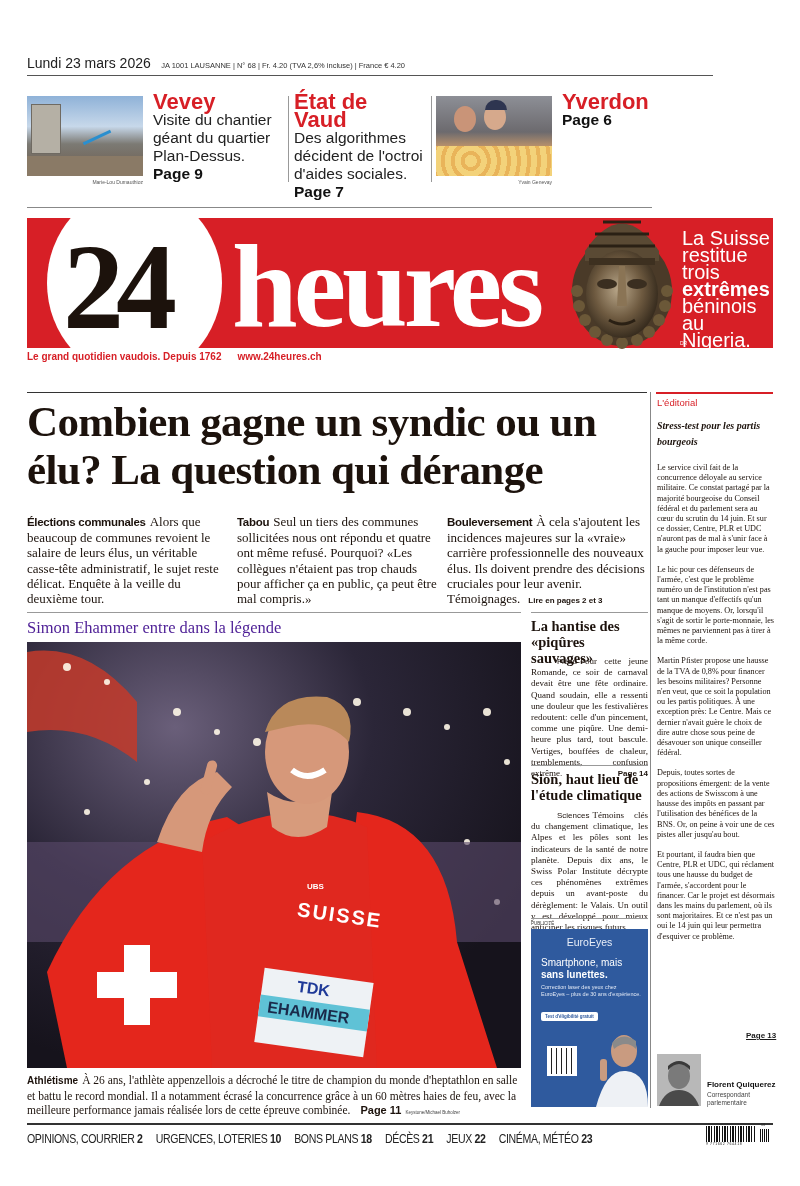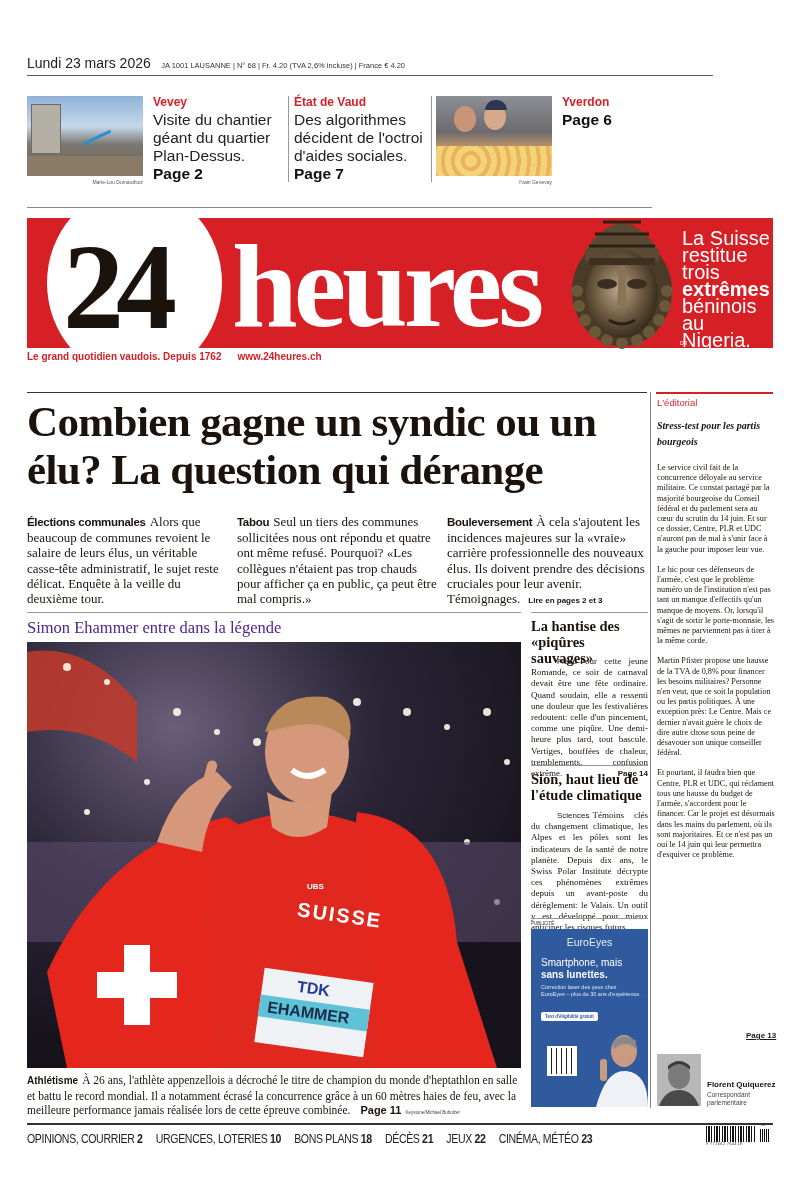--- a/index.html
+++ b/index.html
@@ -9,21 +9,21 @@
 
   
   #dateline { left: 27px; top: 54px; width: 686px; height: 22px; border-bottom: 1px solid #555; white-space: nowrap; }
   #dateline .date { font-size: 14px; color: #222; }
   #dateline .meta { font-size: 7.5px; color: #333; margin-left: 6px; }
 
   
   .teaser-photo { position: absolute; overflow: hidden; }
   .teaser-credit { position: absolute; font-size: 5px; color: #555; text-align: right; }
   .teaser-text { position: absolute; line-height: 18px; }
-  .teaser-kicker { color: #d71f26; font-weight: bold; font-size: 12px; }
+  .teaser-kicker { color: #d71f26; font-weight: bold; font-size: 22px; }
   .teaser-body { font-size: 15.5px; color: #222; }
   .teaser-page { font-weight: bold; font-size: 15.5px; color: #111; }
   .vrule { position: absolute; width: 1px; background: #999; }
 
   
   #mast-rule { left: 27px; top: 207px; width: 625px; height: 1px; background: #888; }
   #mast { left: 27px; top: 218px; width: 746px; height: 130px; background: #d71f26; overflow: hidden; }
   #mast-circle { position: absolute; left: 20px; top: -30px; width: 175px; height: 190px; background: #fff; border-radius: 50%; }
   #mast-24 { position: absolute; left: 36px; top: 4px; font-family: "Liberation Serif", serif; font-weight: bold; font-size: 122px; color: #1c120c; letter-spacing: -8px; line-height: 130px; }
   #mast-heures { position: absolute; left: 205px; top: 4px; font-family: "Liberation Serif", serif; font-weight: bold; font-size: 118px; color: #fff; letter-spacing: -4px; line-height: 130px; }
@@ -95,21 +95,21 @@
 
 <div class="teaser-photo" style="left:27px;top:96px;width:116px;height:80px;background:linear-gradient(180deg,#8fb2d8 0%,#c7d8ea 38%,#7c7a74 60%,#6b5a4a 100%);">
   <div style="position:absolute;left:4px;top:8px;width:30px;height:50px;background:#b5b0a5;border:1px solid #6f6a62;"></div>
   <div style="position:absolute;left:55px;top:40px;width:30px;height:3px;background:#2a8fcf;transform:rotate(-25deg);"></div>
   <div style="position:absolute;left:0;top:60px;width:116px;height:20px;background:#8a7a66;"></div>
 </div>
 <div class="teaser-credit" style="left:40px;top:179px;width:103px;">Marie-Lou Dumauthioz</div>
 <div class="teaser-text" style="left:153px;top:93px;width:125px;">
   <div class="teaser-kicker">Vevey</div>
   <div class="teaser-body">Visite du chantier géant du quartier Plan-Dessus.</div>
-  <div class="teaser-page">Page 2</div>
+  <div class="teaser-page">Page 9</div>
 </div>
 <div class="vrule" style="left:288px;top:96px;height:86px;"></div>
 <div class="teaser-text" style="left:294px;top:93px;width:130px;">
   <div class="teaser-kicker">État de Vaud</div>
   <div class="teaser-body">Des algorithmes décident de l'octroi d'aides sociales.</div>
   <div class="teaser-page">Page 7</div>
 </div>
 <div class="vrule" style="left:431px;top:96px;height:86px;"></div>
 <div class="teaser-photo" style="left:436px;top:96px;width:116px;height:80px;background:linear-gradient(180deg,#8d8f96 0%,#6c6a6e 45%,#d6a06a 70%,#e9c887 100%);">
   <div style="position:absolute;left:18px;top:10px;width:22px;height:26px;border-radius:50%;background:#c99478;"></div>
@@ -278,20 +278,21 @@
 </div>
 
 <div id="edit-vrule" class="abs"></div>
 <div id="edit-toprule" class="abs"></div>
 <div id="edit-label" class="abs">L'éditorial</div>
 <div id="edit-title" class="abs">Stress-test pour les partis bourgeois</div>
 <div id="edit-body" class="abs">
   <p>Le service civil fait de la concurrence déloyale au service militaire. Ce constat partagé par la majorité bourgeoise du Conseil fédéral et du parlement sera au cœur du scrutin du 14 juin. Et sur ce dossier, Centre, PLR et UDC n'auront pas de mal à s'unir face à la gauche pour imposer leur vue.</p>
   <p>Le hic pour ces défenseurs de l'armée, c'est que le problème numéro un de l'institution n'est pas tant un manque d'effectifs qu'un manque de moyens. Or, lorsqu'il s'agit de sortir le porte-monnaie, les mêmes ne parviennent pas à tirer à la même corde.</p>
   <p>Martin Pfister propose une hausse de la TVA de 0,8% pour financer les besoins militaires? Personne n'en veut, que ce soit la population ou les partis politiques. À une exception près: Le Centre. Mais ce dernier n'avait guère le choix de dire autre chose sous peine de désavouer son unique conseiller fédéral.</p>
+  <p>Depuis, toutes sortes de propositions émergent: de la vente des actions de Swisscom à une hausse des impôts en passant par l'utilisation des bénéfices de la BNS. Or, on peine à voir une de ces pistes aller jusqu'au bout.</p>
   <p>Et pourtant, il faudra bien que Centre, PLR et UDC, qui réclament tous une hausse du budget de l'armée, s'accordent pour le financer. Car le projet est désormais dans les mains du parlement, où ils sont majoritaires. Et ce n'est pas un oui le 14 juin qui leur permettra d'esquiver ce problème.</p>
 </div>
 <div id="edit-page" class="abs">Page 13</div>
 <div id="author-photo" class="abs">
   <svg width="44" height="52" viewBox="0 0 44 52">
     <rect width="44" height="52" fill="#b8b8b8"></rect>
     <ellipse cx="22" cy="22" rx="11" ry="13" fill="#7a7a7a"></ellipse>
     <path d="M11 16 Q22 4 33 16 L33 12 Q22 2 11 12 Z" fill="#3a3a3a"></path>
     <path d="M2 52 Q8 36 22 36 Q36 36 42 52 Z" fill="#4a4a4a"></path>
   </svg>

